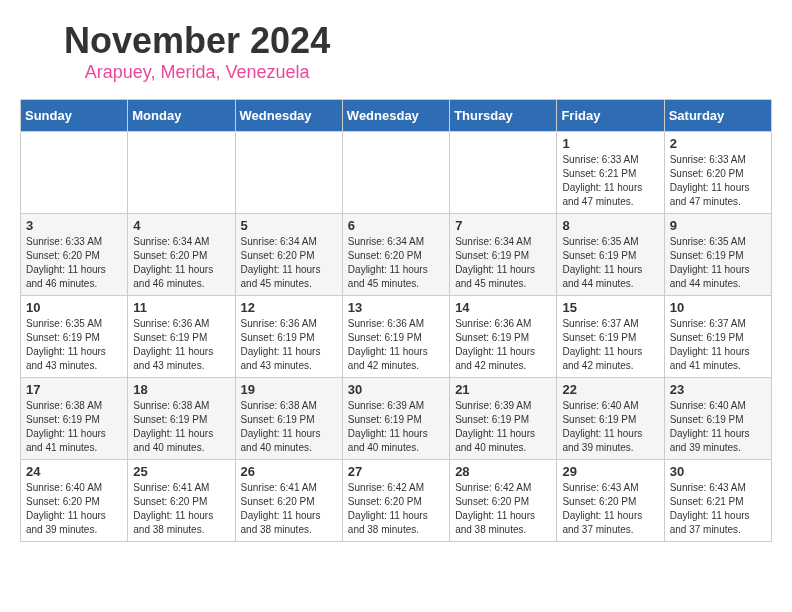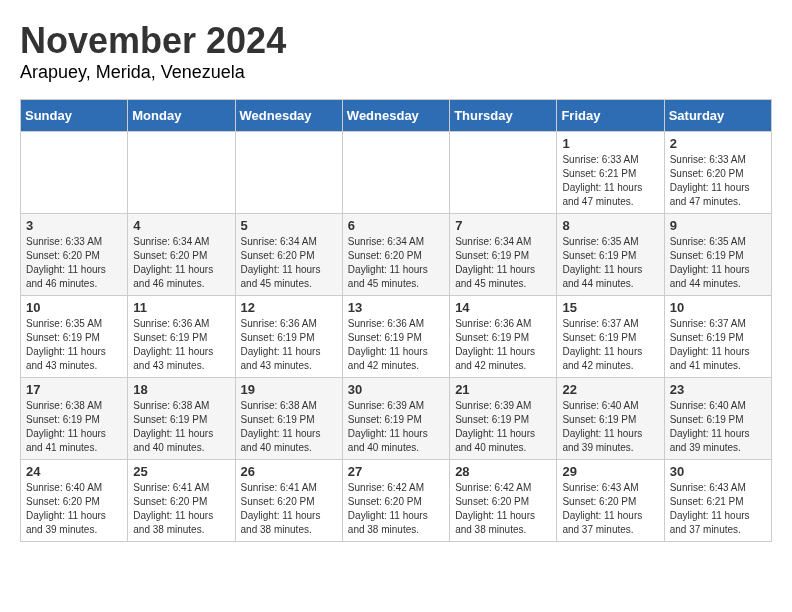--- a/index.html
+++ b/index.html
@@ -15,30 +15,31 @@
       justify-content: space-between;
       align-items: flex-start;
       margin-bottom: 16px;
     }
     .logo {
       display: flex;
       flex-direction: column;
       align-items: flex-start;
     }
     .title-area {
-      text-align: left;
+      text-align: center;
+      margin-left: 44px;
     }
     .month-title {
       font-size: 36px;
       font-weight: bold;
       color: #333;
     }
     .location-title {
       font-size: 18px;
-      color: #000000;
+      color: #ec4899;
     }
     .calendar {
       width: 100%;
       border-collapse: collapse;
       font-size: 11px;
     }
     .calendar thead tr th {
       background-color: #2e6db4;
       color: #fff;
       padding: 8px 4px;

